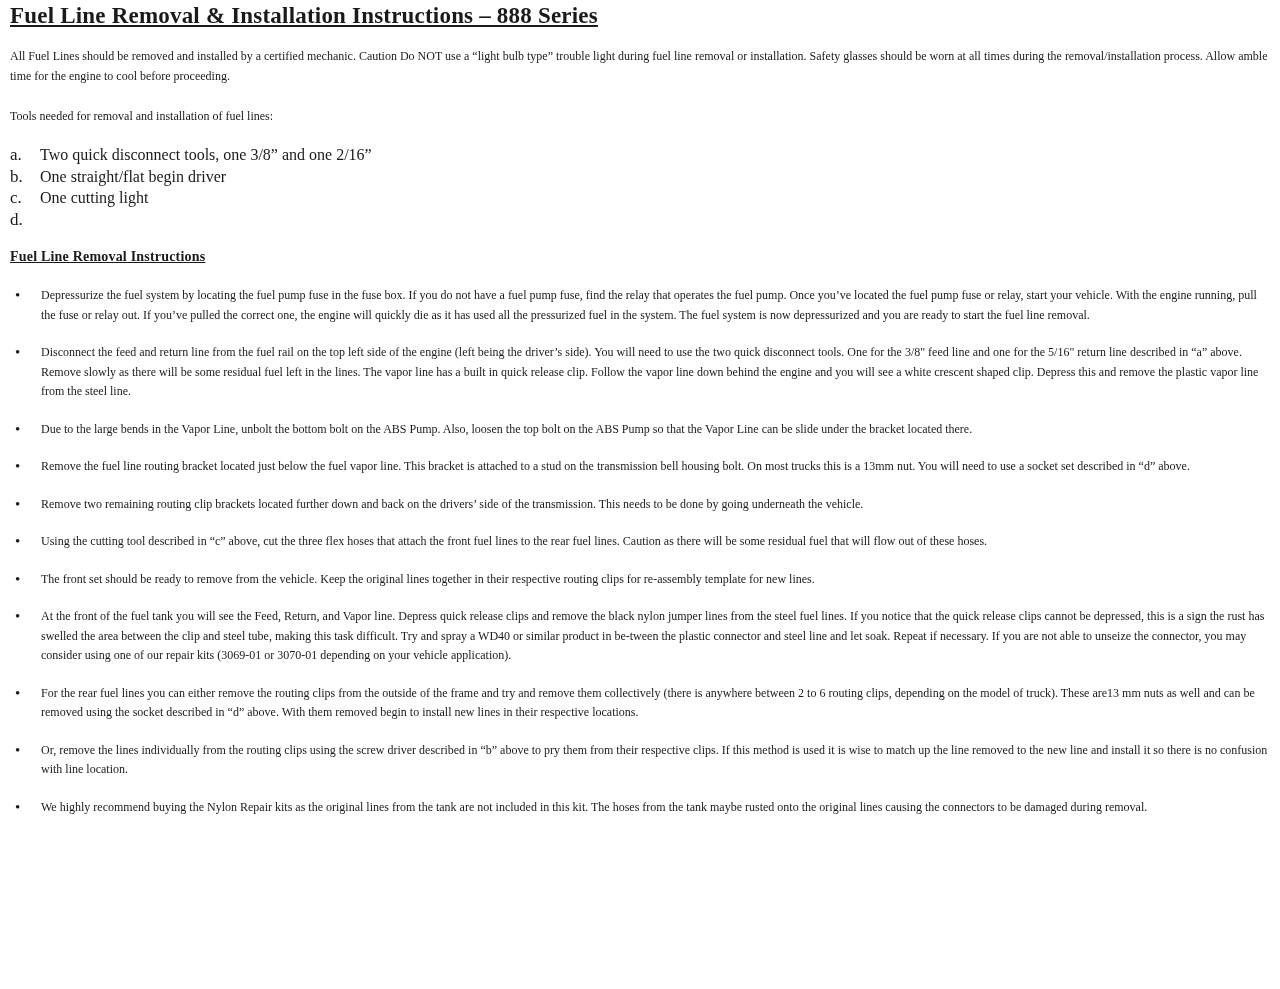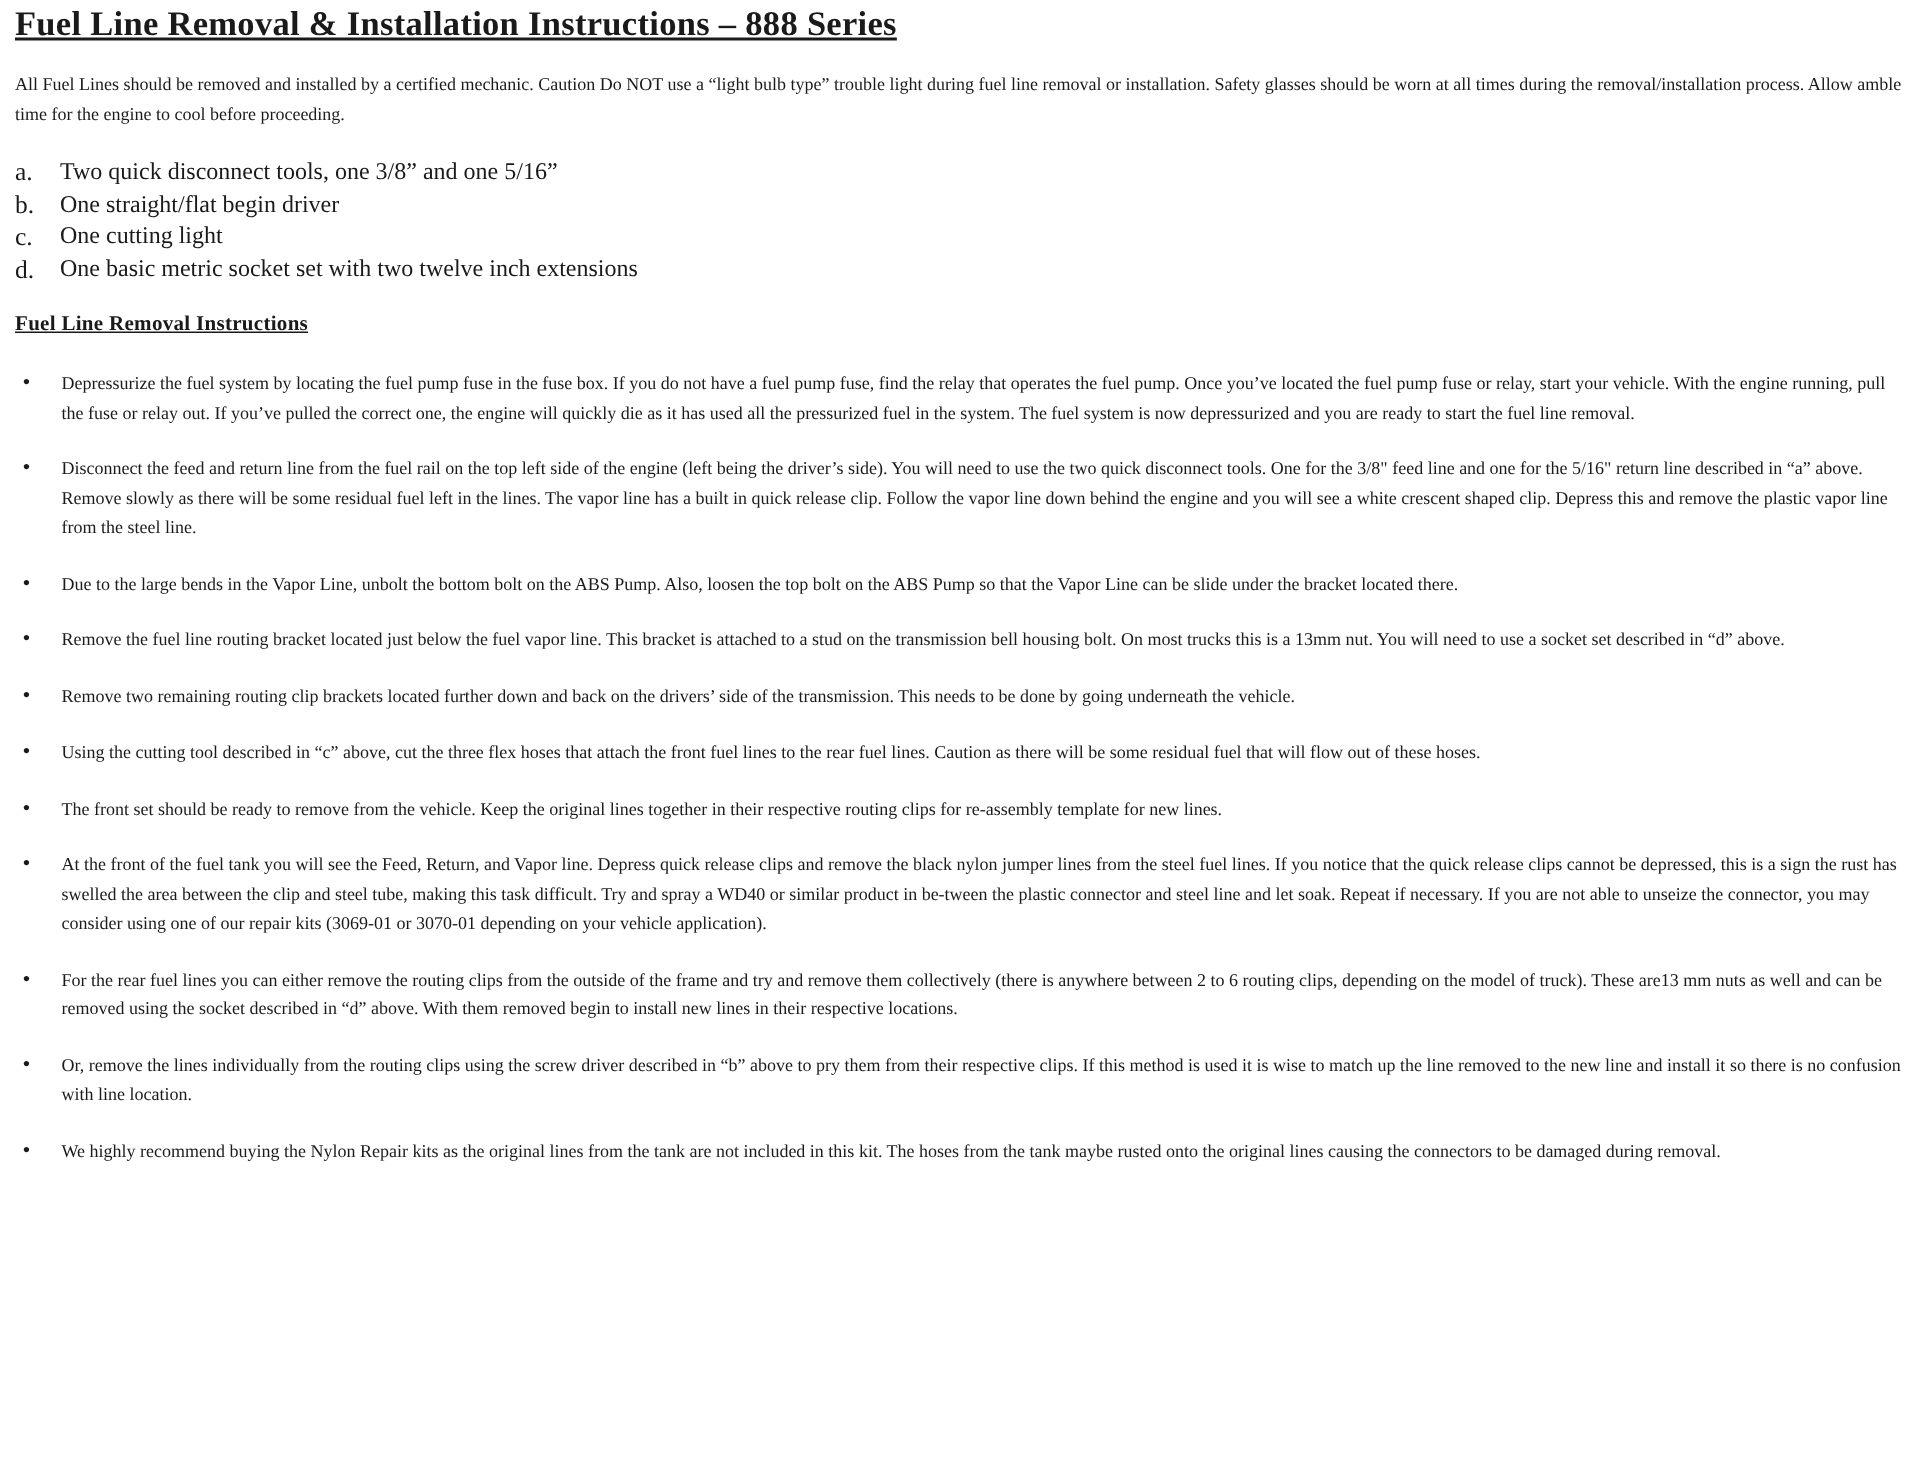--- a/index.html
+++ b/index.html
@@ -79,38 +79,38 @@
 </style>
 </head>
 <body>
 
 <div class="page">
 
   <h1 class="title">Fuel Line Removal &amp; Installation Instructions – 888 Series</h1>
 
   <p class="para intro">All Fuel Lines should be removed and installed by a certified mechanic. Caution Do NOT use a “light bulb type” trouble light during fuel line removal or installation. Safety glasses should be worn at all times during the removal/installation process.  Allow amble time for the engine to cool before proceeding.</p>
 
+  <p class="para tools-intro">Tools needed for removal and installation of fuel lines:</p>
 
   <div class="tools-list">
     <div class="tool-item">
       <span class="tool-marker">a.</span>
-      <span class="tool-text">Two quick disconnect tools, one 3/8” and one 5/16”</span>
+      <span class="tool-text">Two quick disconnect tools, one 3/8” and one 2/16”</span>
     </div>
     <div class="tool-item">
       <span class="tool-marker">b.</span>
       <span class="tool-text">One straight/flat begin driver</span>
     </div>
     <div class="tool-item">
       <span class="tool-marker">c.</span>
       <span class="tool-text">One cutting light</span>
     </div>
     <div class="tool-item">
       <span class="tool-marker">d.</span>
       <span class="tool-text">
-        <div>One basic metric socket set with two twelve inch extensions</div>
       </span>
     </div>
   </div>
 
   <h2 class="section-title">Fuel Line Removal Instructions</h2>
 
   <div class="bullet-list">
     <div class="bullet-item">
       <span class="bullet-marker">•</span>
       <span class="bullet-text">Depressurize the fuel system by locating the fuel pump fuse in the fuse box. If you do not have a fuel pump fuse, find the relay that operates the fuel pump. Once you’ve located the fuel pump fuse or relay, start your vehicle. With the engine running, pull the fuse or relay out. If you’ve pulled the correct one, the engine will quickly die as it has used all the pressurized fuel in the system. The fuel system is now depressurized and you are ready to start the fuel line removal.</span>

